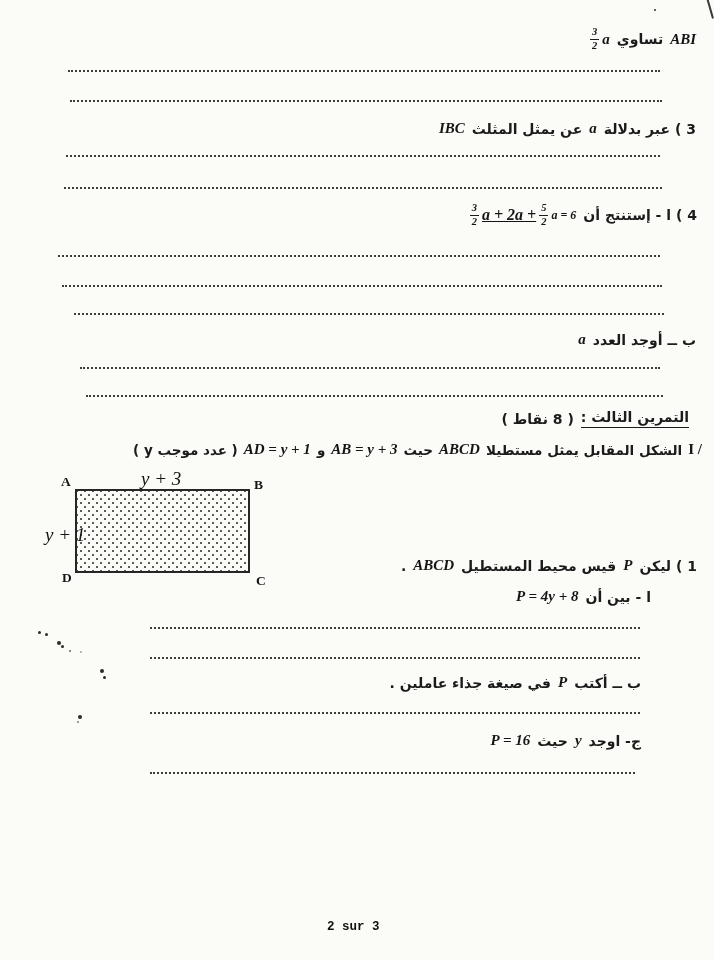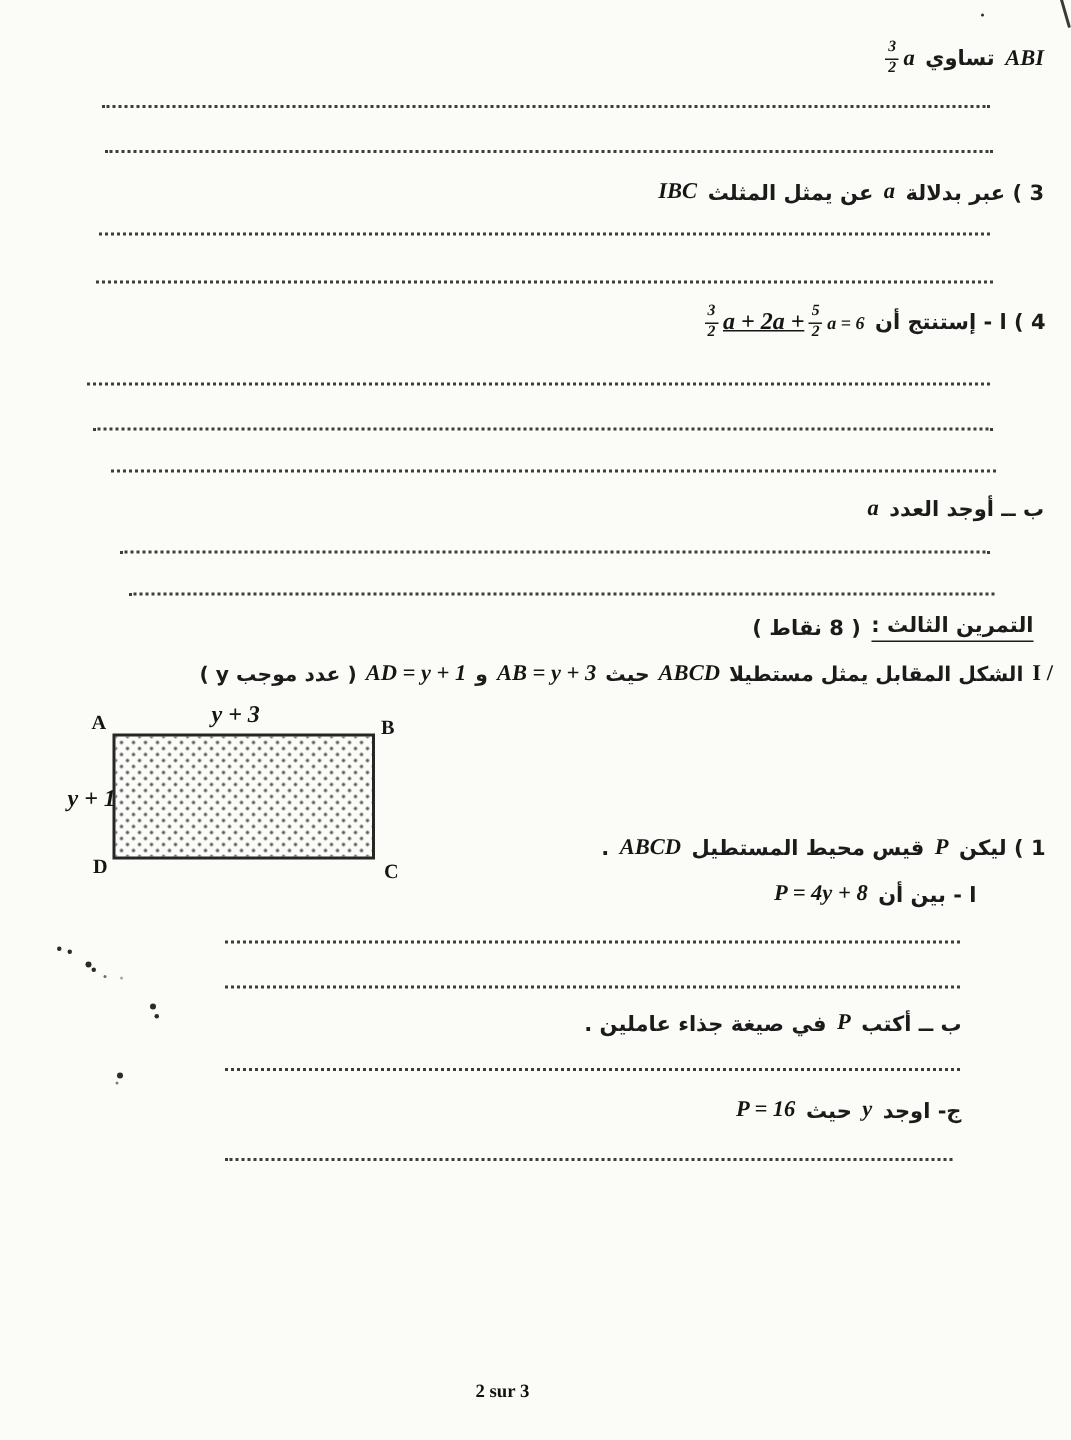--- a/index.html
+++ b/index.html
@@ -38,32 +38,32 @@
       radial-gradient(circle, #5a5a5a 0.9px, transparent 1.3px);
     background-size:8px 8px;
     background-position:0 0, 4px 4px;
     box-sizing:border-box;
   }
   .corner{
     position:absolute; font-family:"Liberation Serif", serif; font-weight:700;
     font-size:13.5px; color:#151515;
   }
   .fig-label{
-    position:absolute; font-family:"Liberation Serif", serif; font-weight:700;
-    font-style:italic; font-size:16px; color:#151515; direction:ltr;
+    position:absolute; font-family:"Liberation Serif", serif; font-weight:400;
+    font-style:italic; font-size:19px; color:#151515; direction:ltr;
   }
   .speck{position:absolute; background:#2a2a2a; border-radius:50%;}
   .pen-mark{
     position:absolute; right:3px; top:-3px; width:2px; height:22px;
     background:#3a3a3a; transform:rotate(-16deg); border-radius:1px;
   }
   .footer{
-    position:absolute; left:317px; top:920px;
+    position:absolute; left:327px; top:920px;
     font-size:12.5px; font-weight:700; color:#111;
-    font-family:Liberation Serif, serif;
+    font-family:Liberation Mono, monospace;
   }
 </style>
 </head>
 <body>
 
 <div class="page">
 
   <div class="pen-mark"></div>
   <div class="speck" style="left:654px; top:9px; width:2px; height:2px;"></div>
 

